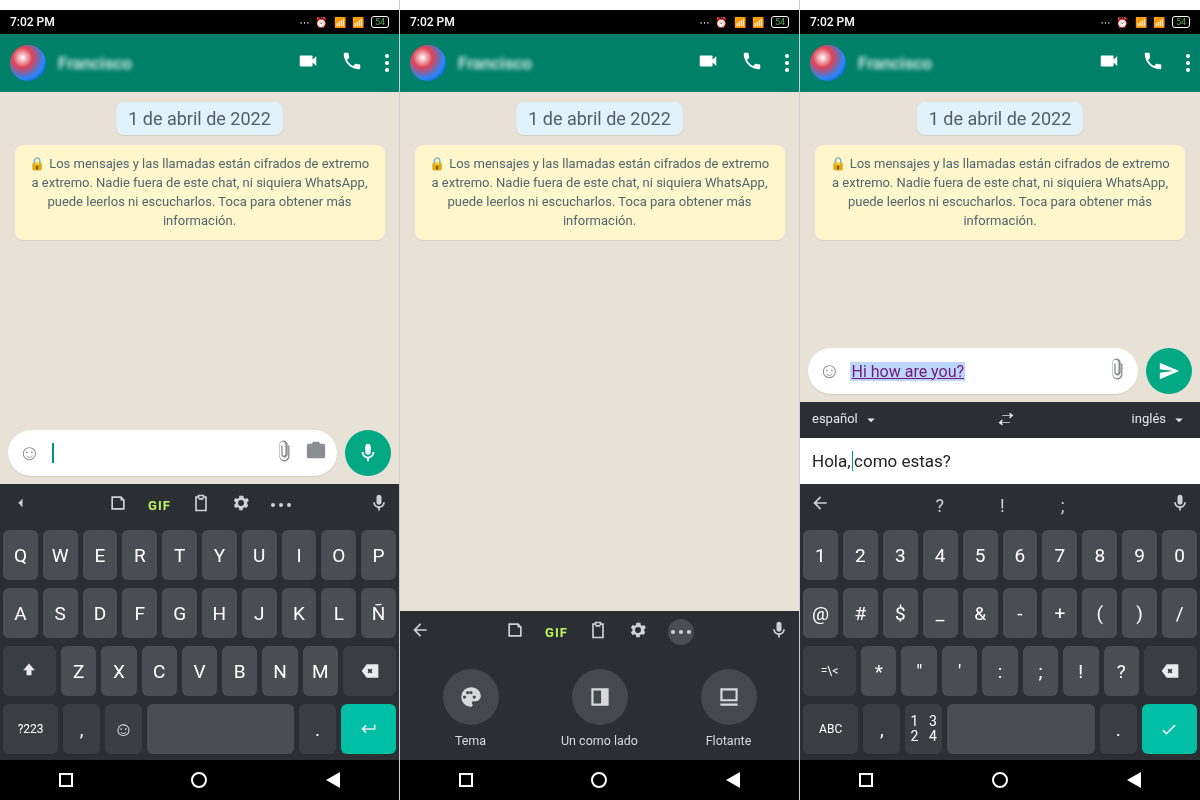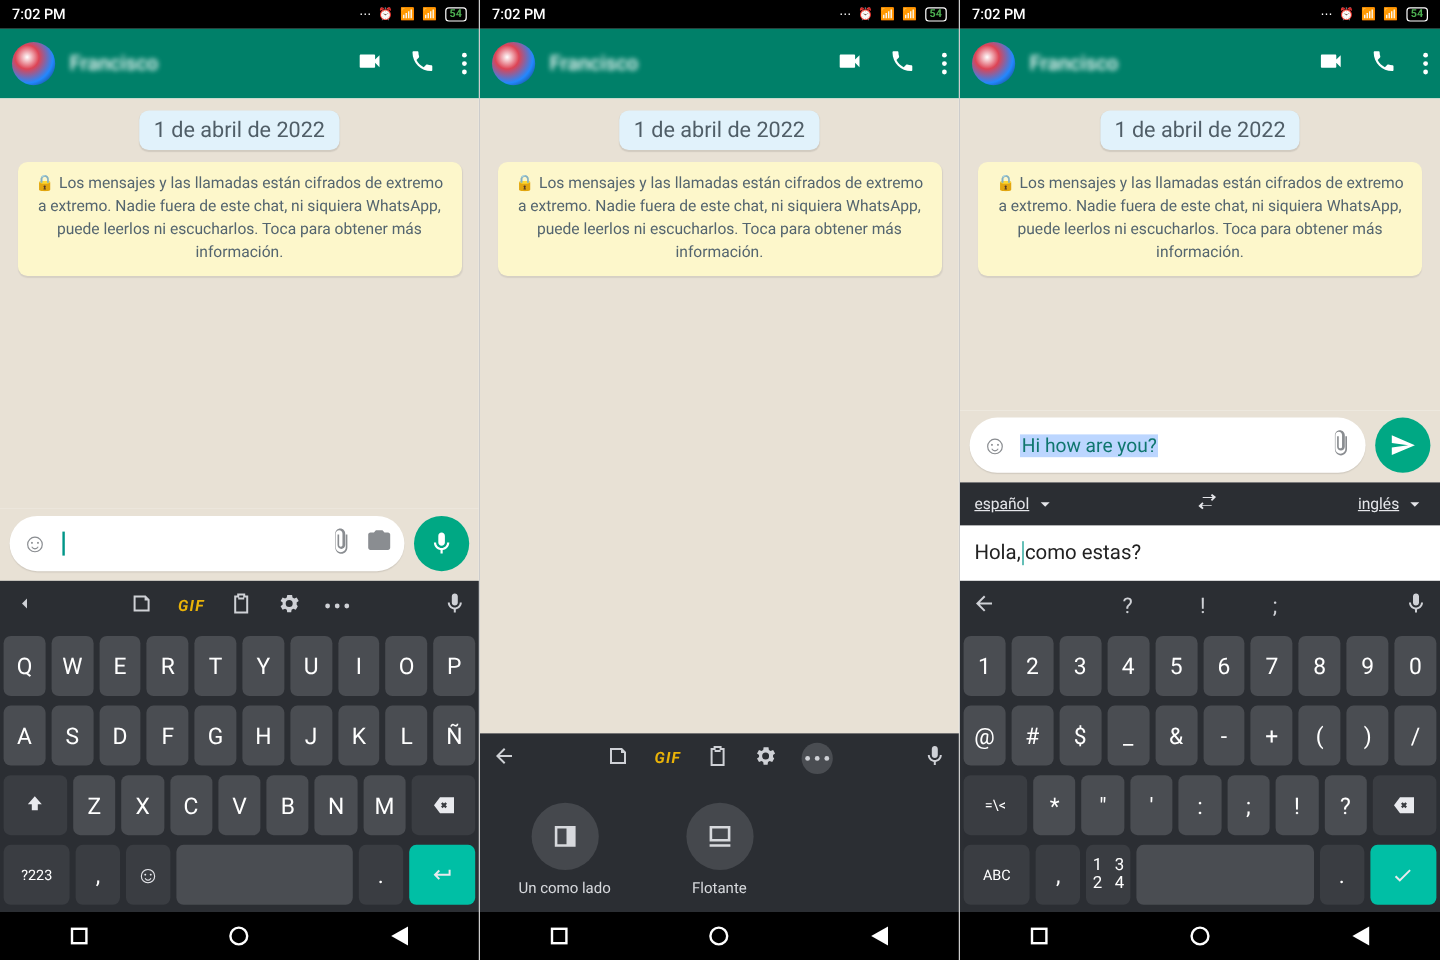--- a/index.html
+++ b/index.html
@@ -2,24 +2,24 @@
 <html><head>
 <meta charset="utf-8">
 <style>
   * { box-sizing: border-box; margin: 0; padding: 0; }
   body { font-family: Roboto, Arial, sans-serif; background: #fff; width:1200px; height:800px; overflow:hidden; }
   .row { display:flex; width:1200px; height:800px; }
   .screen { width:400px; height:800px; display:flex; flex-direction:column; position:relative; border-right:1px solid #ccc; }
   .screen:last-child { border-right:none; }
 
   
-  .statusbar { height:24px; background:#000; color:#fff; display:flex; align-items:center; justify-content:space-between; padding:0 10px; font-size:12px; font-weight:500;}
+  .statusbar { height:24px; background:#000; color:#fff; display:flex; align-items:center; justify-content:space-between; padding:0 10px; font-size:12px; font-weight:500;margin-top:10px;}
   .sb-icons { display:flex; align-items:center; gap:6px; font-size:10px; }
   .sb-icons span { display:inline-flex; align-items:center; }
-  .battbox { border:1px solid #fff; border-radius:3px; padding:0 3px; font-size:9px; color:#4caf50; font-weight:700;}
+  .battbox { border:1px solid #fff; border-radius:3px; padding:0 3px; font-size:9px; color:#4caf50; font-weight:400;}
 
   
   .appbar { height:58px; background:#008069; color:#fff; display:flex; align-items:center; padding:0 10px; gap:12px; }
   .avatar { width:36px; height:36px; border-radius:50%; background: radial-gradient(circle at 35% 35%, #fff 0%, #d45 30%, #28f 65%, #124 100%); }
   .contact-name { flex:1; font-size:17px; font-weight:500; filter: blur(2px); opacity:.95; }
   .appbar-actions { display:flex; align-items:center; gap:22px; }
   .appbar-actions svg { width:22px; height:22px; fill:#fff; }
   .dots { display:flex; flex-direction:column; gap:3px; }
   .dots span { width:4px; height:4px; background:#fff; border-radius:50%; }
 
@@ -37,21 +37,21 @@
   .msgbox svg { width:22px; height:22px; fill:#8a8d91;}
   .fab { width:46px; height:46px; border-radius:50%; background:#00a884; display:flex; align-items:center; justify-content:center; }
   .fab svg { width:22px; height:22px; fill:#fff; }
 
   
   .kb { background:#2b2e33; color:#e9eaee; display:flex; flex-direction:column; }
   .kb-toolbar { height:42px; display:flex; align-items:center; justify-content:space-between; padding:0 10px; }
   .kb-toolbar .tb-left, .kb-toolbar .tb-right { display:flex; align-items:center; gap:4px;}
   .kb-toolbar .tb-center { display:flex; align-items:center; gap:20px;}
   .kb-toolbar svg { width:20px; height:20px; fill:#cfd1d6; }
-  .kb-toolbar .gif { font-size:13px; font-weight:700; color:#eab308; letter-spacing:1px;font-style:italic;}
+  .kb-toolbar .gif { font-size:13px; font-weight:700; color:#bef264; letter-spacing:1px;}
   .moredots { display:flex; gap:4px;}
   .moredots span{ width:4px;height:4px;background:#cfd1d6;border-radius:50%;}
   .moredots.active-ring { width:26px;height:26px;border-radius:50%;background:#4a4d52;align-items:center;justify-content:center;}
 
   .kb-rows { padding:4px 3px 6px; display:flex; flex-direction:column; gap:8px; }
   .kb-row { display:flex; gap:5px; justify-content:center; }
   .key { flex:1; min-width:0; height:50px; background:#4a4d52; border-radius:6px; display:flex; align-items:center; justify-content:center; font-size:19px; color:#fff; font-weight:400;}
   .key.dark { background:#3a3d42; }
   .key.wide { flex:1.5; }
   .key.space { flex:4; }
@@ -71,27 +71,27 @@
   
   .kb-options { flex:1; padding:10px 6px 6px; display:grid; grid-template-columns:repeat(3,1fr); grid-auto-rows:minmax(0,1fr); row-gap:10px; }
   .opt { display:flex; flex-direction:column; align-items:center; justify-content:flex-start; gap:8px; position:relative; padding:6px 4px;}
   .opt .circlebtn { width:56px; height:56px; border-radius:50%; background:#45484d; display:flex; align-items:center; justify-content:center; }
   .opt .circlebtn svg { width:26px; height:26px; fill:#d7d9dd; }
   .opt .optlabel { font-size:12.5px; color:#d7d9dd; text-align:center; }
   .highlight-red { position:absolute; border:4px solid #e60000; border-radius:2px; left:2px; right:2px; top:0; bottom:0; pointer-events:none; }
 
   
   .translbar { background:#2b2e33; color:#e5e6ea; height:36px; display:flex; align-items:center; justify-content:space-between; padding:0 12px; font-size:13px; }
-  .translbar .lang { display:flex; align-items:center; gap:4px;text-decoration:underline;}
+  .translbar .lang { display:flex; gap:4px;}
   .translbar svg { width:18px; height:18px; fill:#e5e6ea;}
   .translinput { background:#fff; color:#222; height:46px; display:flex; align-items:center; padding:0 12px; font-size:17px; }
   .translinput .cursor2 { display:inline-block;width:1.5px;height:20px;background:#009688;margin:0 1px; }
 
   
-  .selected-text { background:#bcd6ff; color:#0f766e; padding:0 1px;}
+  .selected-text { background:#bcd6ff; text-decoration:underline; color:#701a75; padding:0 1px;}
 </style>
 </head>
 <body>
 
 <div class="row">
 
 <div class="screen">
   <div class="statusbar">
     <span>7:02 PM</span>
     <div class="sb-icons">
@@ -303,20 +303,28 @@
               <span></span>
             </span>
       </div>
       <div class="tb-right">
             <span><svg viewBox="0 0 24 24">
                 <path d="M12 14c1.7 0 3-1.3 3-3V5c0-1.7-1.3-3-3-3S9 3.3 9 5v6c0 1.7 1.3 3 3 3zm5-3c0 2.8-2.2 5-5 5s-5-2.2-5-5H5c0 3.5 2.6 6.4 6 6.9V21h2v-3.1c3.4-.5 6-3.4 6-6.9h-2z"></path>
               </svg></span>
           </div>
     </div>
     <div class="kb-options" style="height:226px;">
+      <div class="opt">
+        <div class="circlebtn">
+              <svg viewBox="0 0 24 24">
+                <path d="M12 3a9 9 0 000 18c.8 0 1.5-.7 1.5-1.5 0-.4-.2-.8-.4-1-.3-.3-.4-.6-.4-1 0-.8.7-1.5 1.5-1.5H16c2.8 0 5-2.2 5-5 0-4.4-4-8-9-8zM7.5 12A1.5 1.5 0 116 10.5 1.5 1.5 0 017.5 12zm3-4A1.5 1.5 0 119 6.5 1.5 1.5 0 0110.5 8zm3 0A1.5 1.5 0 1112 6.5 1.5 1.5 0 0113.5 8zm3 4A1.5 1.5 0 1115 10.5 1.5 1.5 0 0116.5 12z"></path>
+              </svg>
+            </div>
+        <div class="optlabel">Tema</div>
+      </div>
       <div class="opt">
         <div class="circlebtn">
               <svg viewBox="0 0 24 24">
                 <path d="M4 4h16v16H4V4zm2 2v12h7V6H6z"></path>
               </svg>
             </div>
         <div class="optlabel">Un como lado</div>
       </div>
       <div class="opt">
         <div class="circlebtn">

